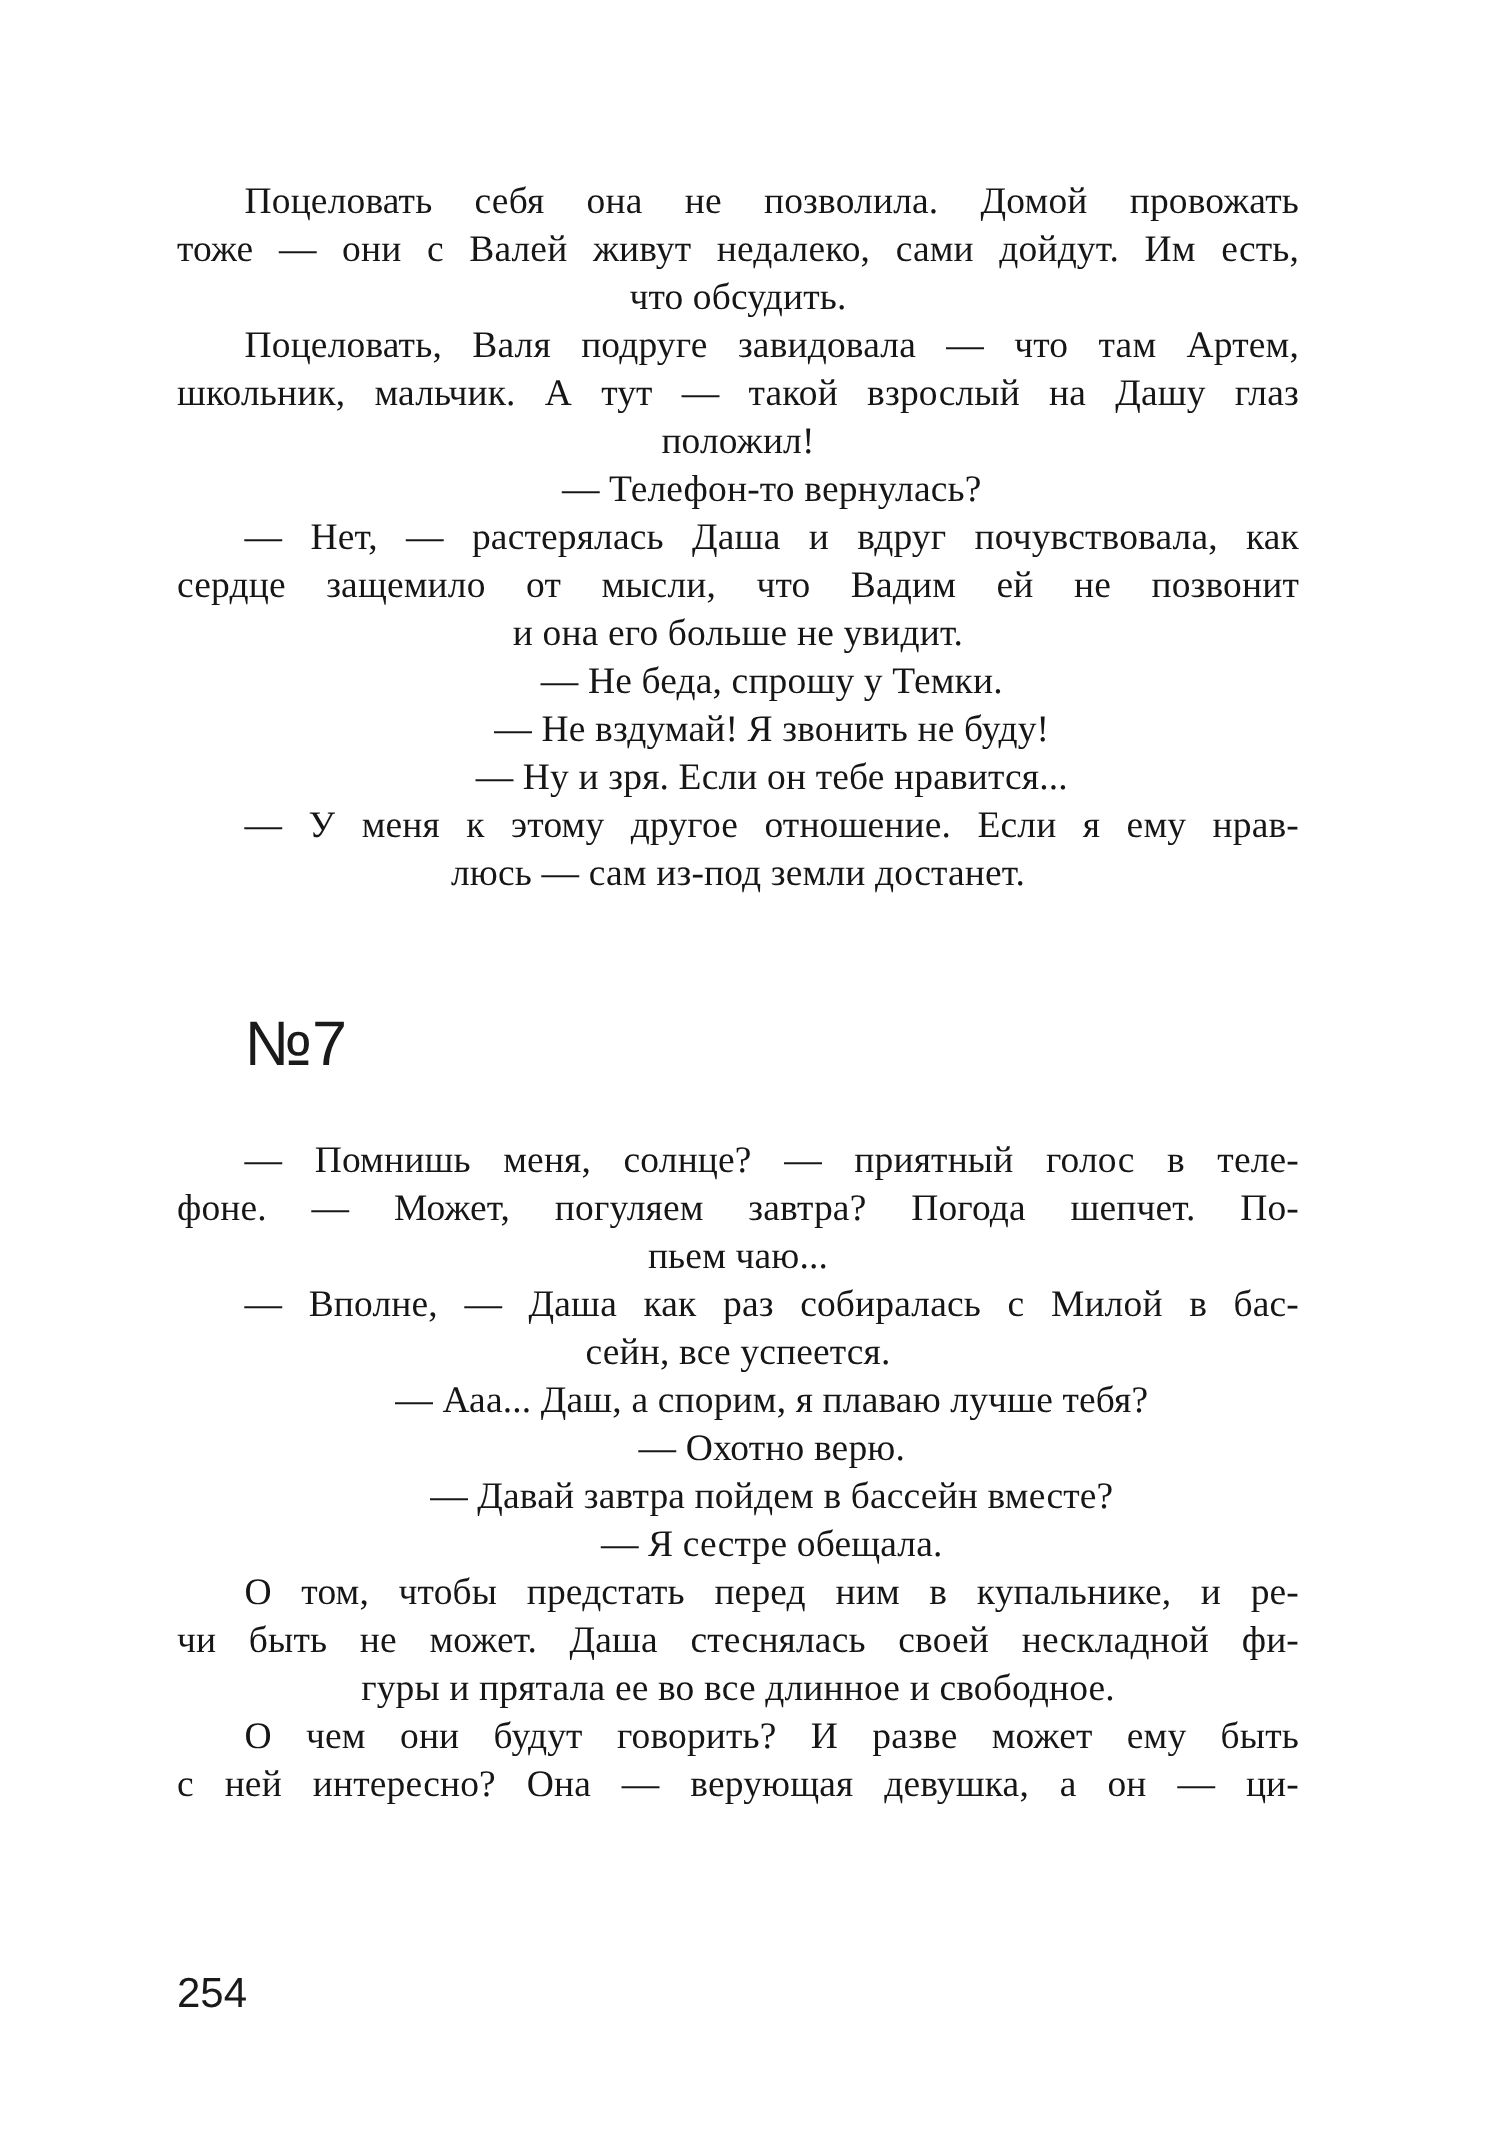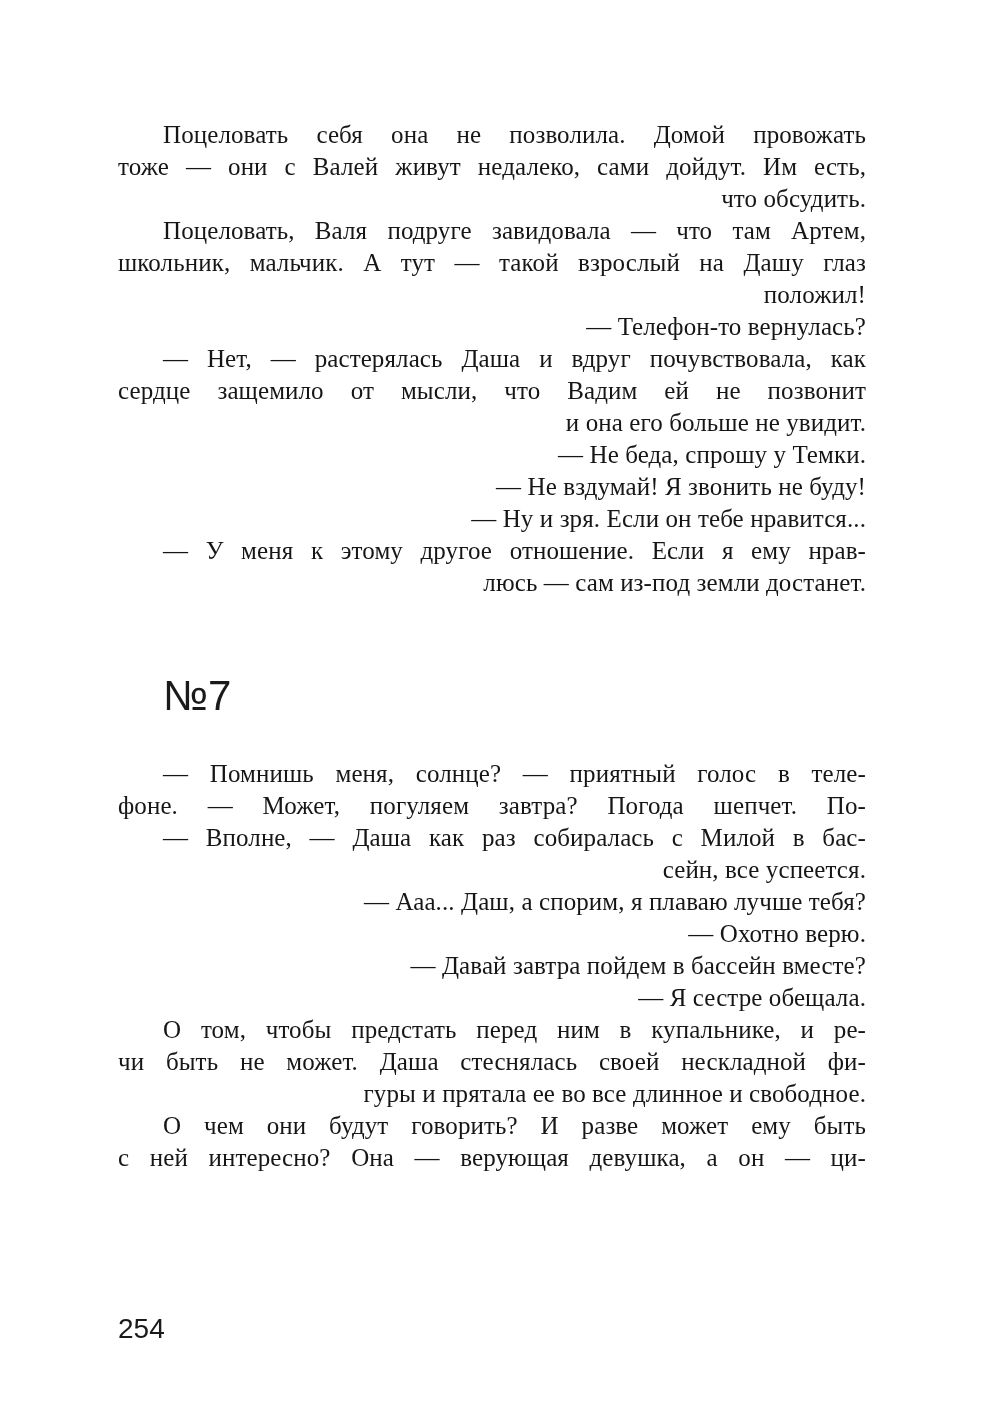--- a/index.html
+++ b/index.html
@@ -22,21 +22,21 @@
     top: 119px;
     width: 748px;
   }
   .para {
     margin: 0;
     padding: 0;
   }
   .line {
     font-size: 25px;
     line-height: 32px;
-    text-align: right;
+    text-align: center;
     letter-spacing: 0.1px;
   }
   .line.first {
     text-indent: 45px;
   }
   .line.fill {
     text-align: justify;
     text-align-last: justify;
   }
   .heading {
@@ -93,20 +93,21 @@
         <div class="line first">— Ну и зря. Если он тебе нравится...</div>
       </div>
       <div class="para">
         <div class="line first fill">— У меня к этому другое отношение. Если я ему нрав-</div>
         <div class="line">люсь — сам из-под земли достанет.</div>
       </div>
       <div class="heading">№7</div>
       <div class="para">
         <div class="line first fill">— Помнишь меня, солнце? — приятный голос в теле-</div>
         <div class="line fill">фоне. — Может, погуляем завтра? Погода шепчет. По-</div>
+        <div class="line">пьем чаю...</div>
       </div>
       <div class="para">
         <div class="line first fill">— Вполне, — Даша как раз собиралась с Милой в бас-</div>
         <div class="line">сейн, все успеется.</div>
       </div>
       <div class="para">
         <div class="line first">— Ааа... Даш, а спорим, я плаваю лучше тебя?</div>
       </div>
       <div class="para">
         <div class="line first">— Охотно верю.</div>

